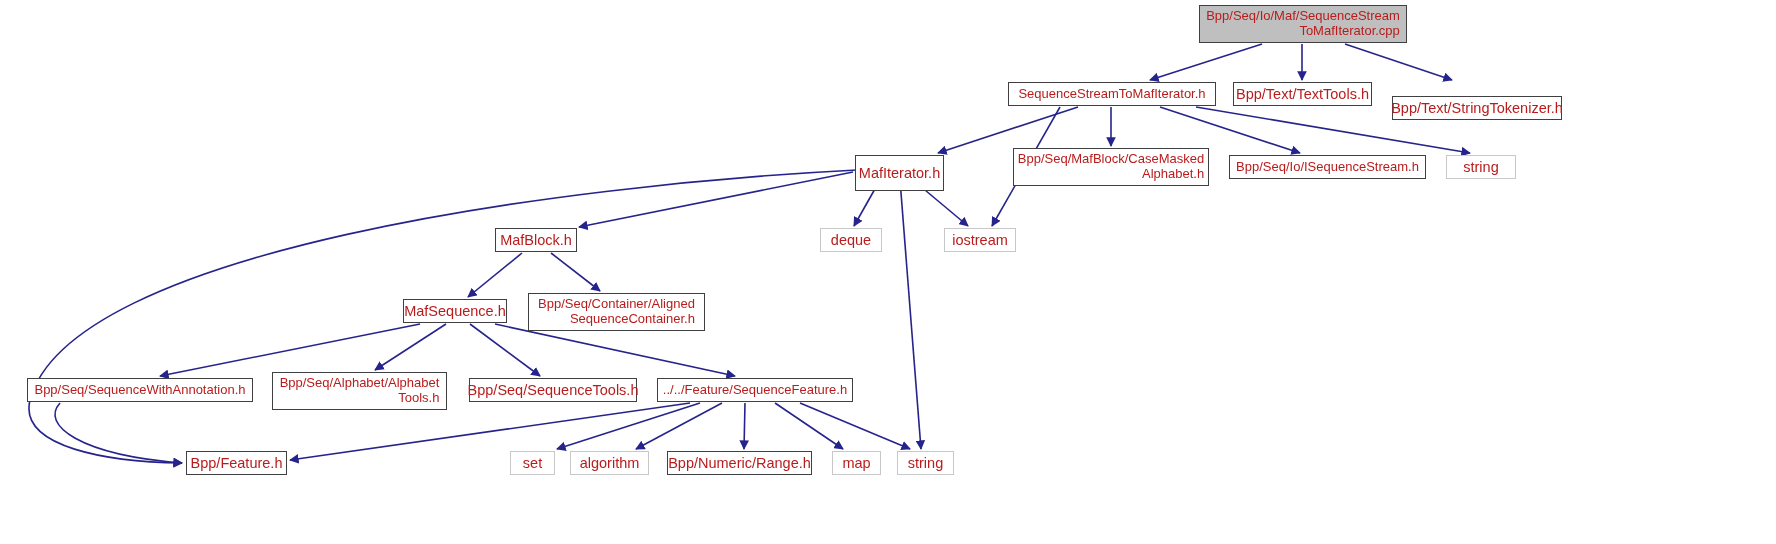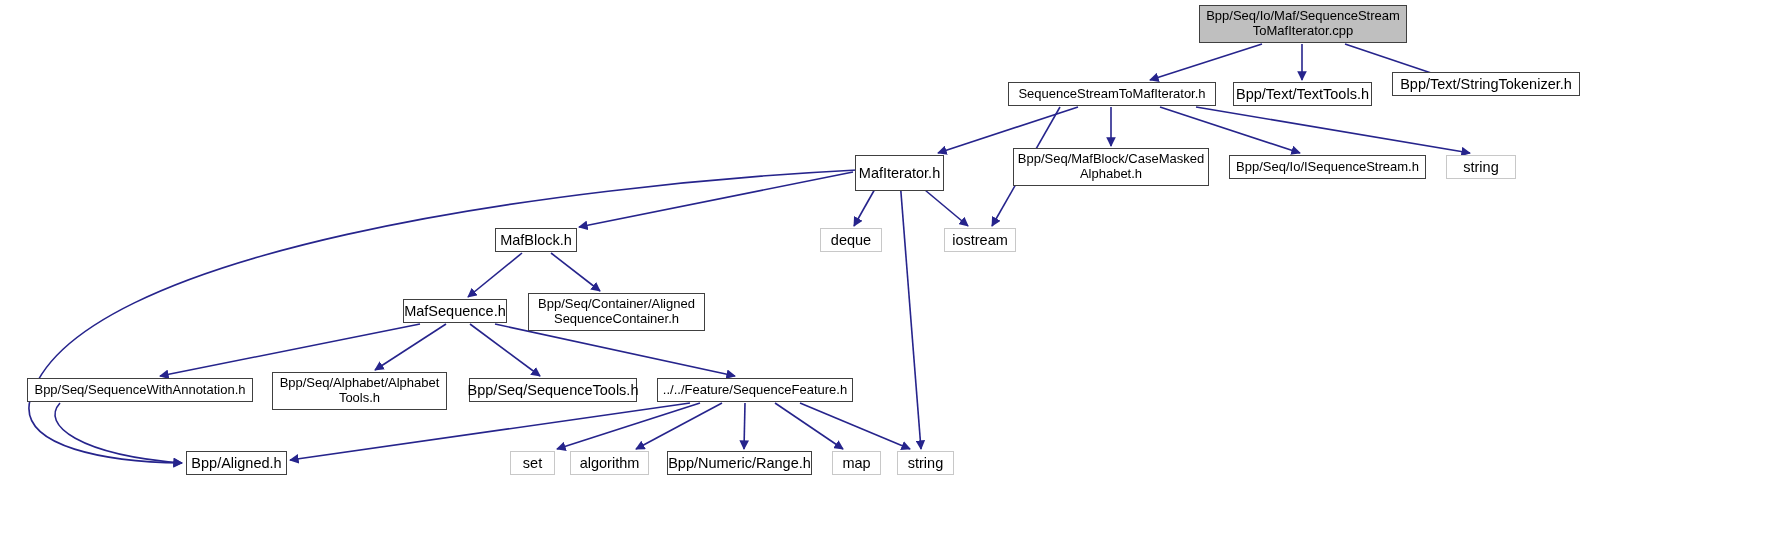--- a/index.html
+++ b/index.html
@@ -22,22 +22,22 @@
     width: 1776px;
     height: 544px;
     pointer-events: none;
   }
   .node {
     position: absolute;
     box-sizing: border-box;
     display: flex;
     align-items: center;
     justify-content: center;
-    text-align: center;
-    color: #000000;
+    text-align: right;
+    color: #b91c1c;
     background: #ffffff;
     line-height: 1.12;
     white-space: pre-line;
     z-index: 2;
   }
   
   .node.root {
     background: #bfbfbf;
     border: 1px solid #404040;
     font-size: 14.5px;
@@ -97,38 +97,38 @@
         <path d="M 857,170 C 560,185 70,250 30,400 C 18,448 110,462 182,463" fill="none" stroke="#26248c" stroke-width="1.6" marker-end="url(#arrow)"></path>
         <path d="M 60,403 C 40,425 80,455 182,463" fill="none" stroke="#26248c" stroke-width="1.6" marker-end="url(#arrow)"></path>
       </g>
   </svg>
 
   <div id="node-layer">
       <div class="node root small" style="left: 1199px; top: 5px; width: 208px; height: 38px;">Bpp/Seq/Io/Maf/SequenceStream
 ToMafIterator.cpp</div>
       <div class="node solid small" style="left: 1008px; top: 82px; width: 208px; height: 24px;">SequenceStreamToMafIterator.h</div>
       <div class="node solid" style="left: 1233px; top: 82px; width: 139px; height: 24px;">Bpp/Text/TextTools.h</div>
-      <div class="node solid" style="left: 1392px; top: 72px; width: 188px; height: 24px;">Bpp/Text/StringTokenizer.h</div>
+      <div class="node solid" style="left: 1392px; top: 96px; width: 170px; height: 24px;">Bpp/Text/StringTokenizer.h</div>
       <div class="node solid" style="left: 855px; top: 155px; width: 89px; height: 36px;">MafIterator.h</div>
       <div class="node solid small" style="left: 1013px; top: 148px; width: 196px; height: 38px;">Bpp/Seq/MafBlock/CaseMasked
 Alphabet.h</div>
       <div class="node solid small" style="left: 1229px; top: 155px; width: 197px; height: 24px;">Bpp/Seq/Io/ISequenceStream.h</div>
       <div class="node faint" style="left: 1446px; top: 155px; width: 70px; height: 24px;">string</div>
       <div class="node faint" style="left: 820px; top: 228px; width: 62px; height: 24px;">deque</div>
       <div class="node faint" style="left: 944px; top: 228px; width: 72px; height: 24px;">iostream</div>
       <div class="node solid" style="left: 495px; top: 228px; width: 82px; height: 24px;">MafBlock.h</div>
       <div class="node solid" style="left: 403px; top: 299px; width: 104px; height: 24px;">MafSequence.h</div>
       <div class="node solid small" style="left: 528px; top: 293px; width: 177px; height: 38px;">Bpp/Seq/Container/Aligned
 SequenceContainer.h</div>
       <div class="node solid small" style="left: 27px; top: 378px; width: 226px; height: 24px;">Bpp/Seq/SequenceWithAnnotation.h</div>
       <div class="node solid small" style="left: 272px; top: 372px; width: 175px; height: 38px;">Bpp/Seq/Alphabet/Alphabet
 Tools.h</div>
       <div class="node solid" style="left: 469px; top: 378px; width: 168px; height: 24px;">Bpp/Seq/SequenceTools.h</div>
       <div class="node solid small" style="left: 657px; top: 378px; width: 196px; height: 24px;">../../Feature/SequenceFeature.h</div>
-      <div class="node solid" style="left: 186px; top: 451px; width: 101px; height: 24px;">Bpp/Aligned.h</div>
+      <div class="node solid" style="left: 186px; top: 451px; width: 101px; height: 24px;">Bpp/Feature.h</div>
       <div class="node faint" style="left: 510px; top: 451px; width: 45px; height: 24px;">set</div>
       <div class="node faint" style="left: 570px; top: 451px; width: 79px; height: 24px;">algorithm</div>
       <div class="node solid" style="left: 667px; top: 451px; width: 145px; height: 24px;">Bpp/Numeric/Range.h</div>
       <div class="node faint" style="left: 832px; top: 451px; width: 49px; height: 24px;">map</div>
       <div class="node faint" style="left: 897px; top: 451px; width: 57px; height: 24px;">string</div>
     </div>
 
 </div>
 
 </body></html>

